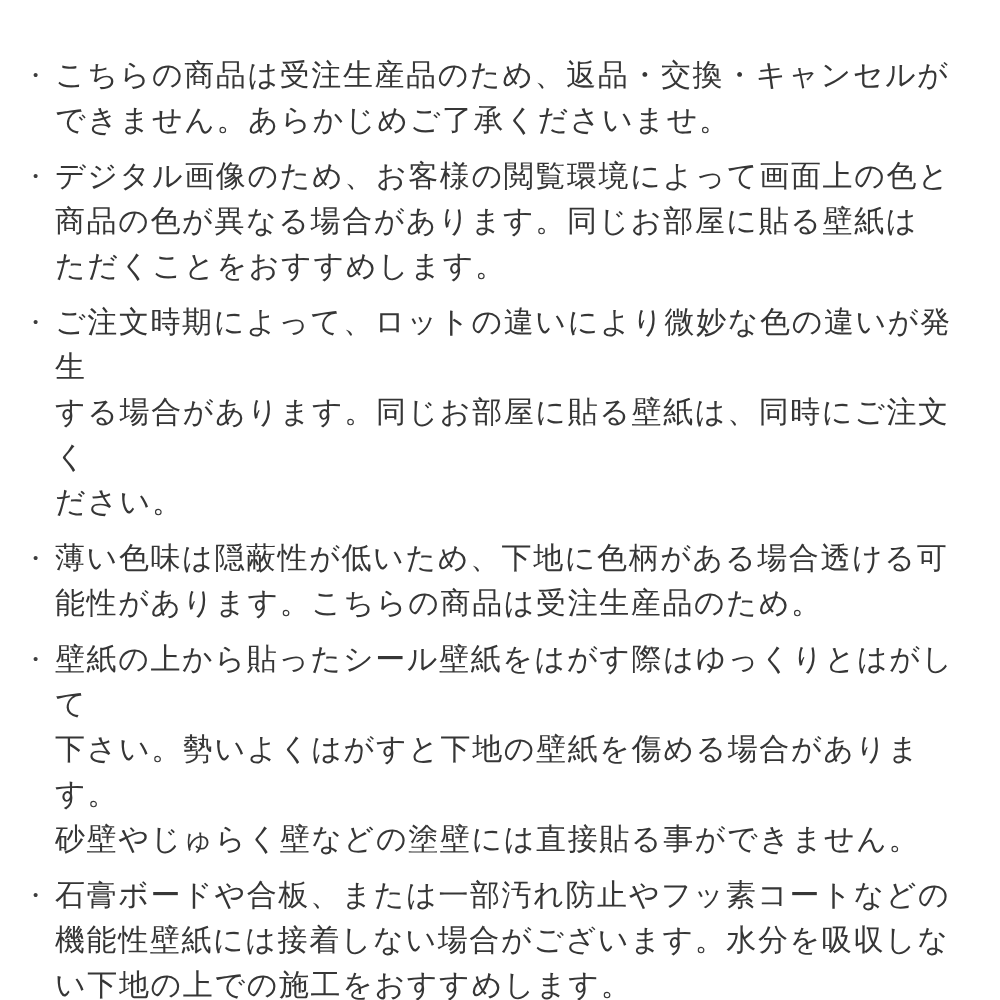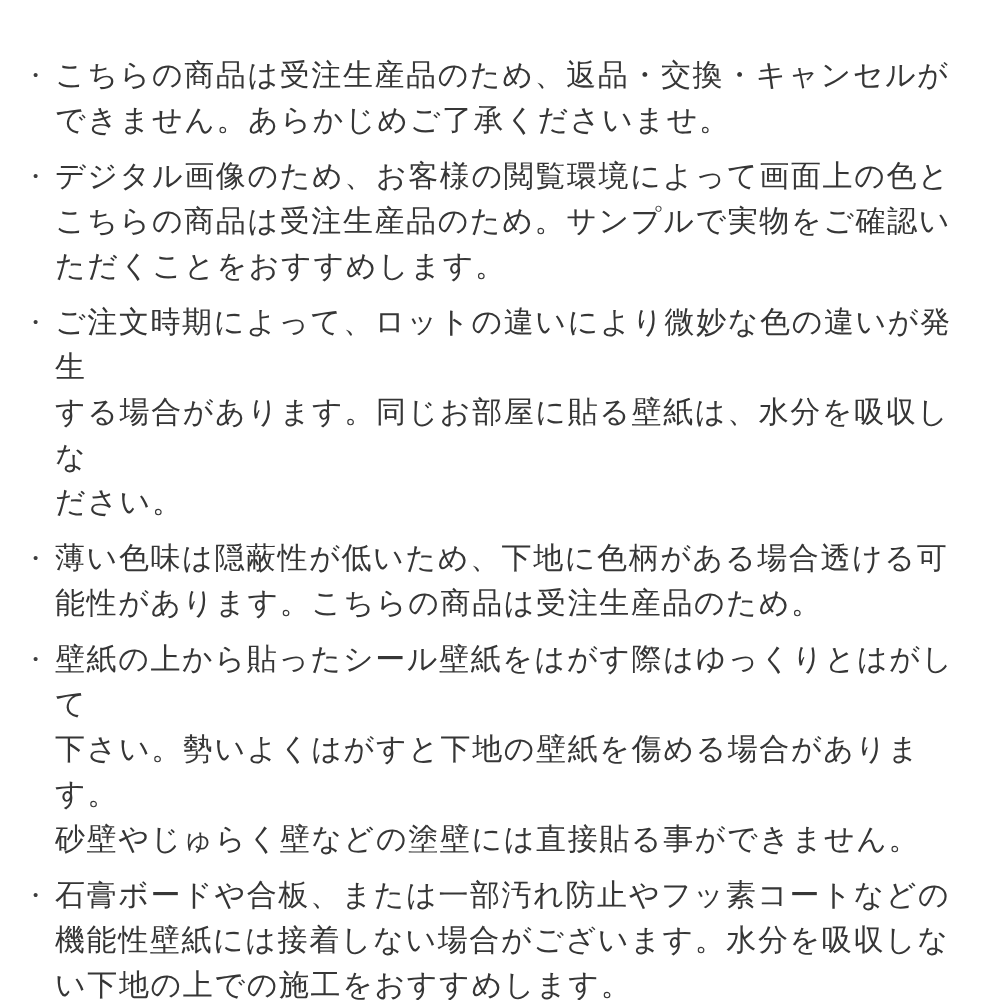--- a/index.html
+++ b/index.html
@@ -58,30 +58,30 @@
     <div class="text-wrap">
       <p class="text">こちらの商品は受注生産品のため、返品・交換・キャンセルが
 できません。あらかじめご了承くださいませ。</p>
     </div>
   </section>
 
   <section class="note">
     <span class="bullet">•</span>
     <div class="text-wrap">
       <p class="text">デジタル画像のため、お客様の閲覧環境によって画面上の色と
-こちらの商品は受注生産品のため。サンプルで実物をご確認い
+商品の色が異なる場合があります。同じお部屋に貼る壁紙は
 ただくことをおすすめします。</p>
     </div>
   </section>
 
   <section class="note">
     <span class="bullet">•</span>
     <div class="text-wrap">
       <p class="text">ご注文時期によって、ロットの違いにより微妙な色の違いが発生
-する場合があります。同じお部屋に貼る壁紙は、水分を吸収しな
+する場合があります。同じお部屋に貼る壁紙は、同時にご注文く
 ださい。</p>
     </div>
   </section>
 
   <section class="note">
     <span class="bullet">•</span>
     <div class="text-wrap">
       <p class="text">薄い色味は隠蔽性が低いため、下地に色柄がある場合透ける可
 能性があります。こちらの商品は受注生産品のため。</p>
     </div>

